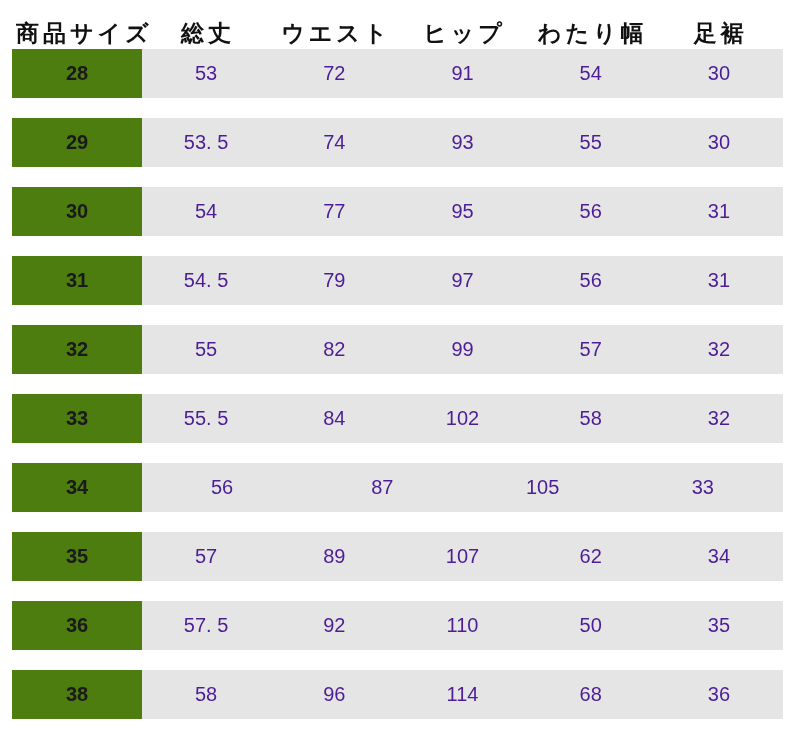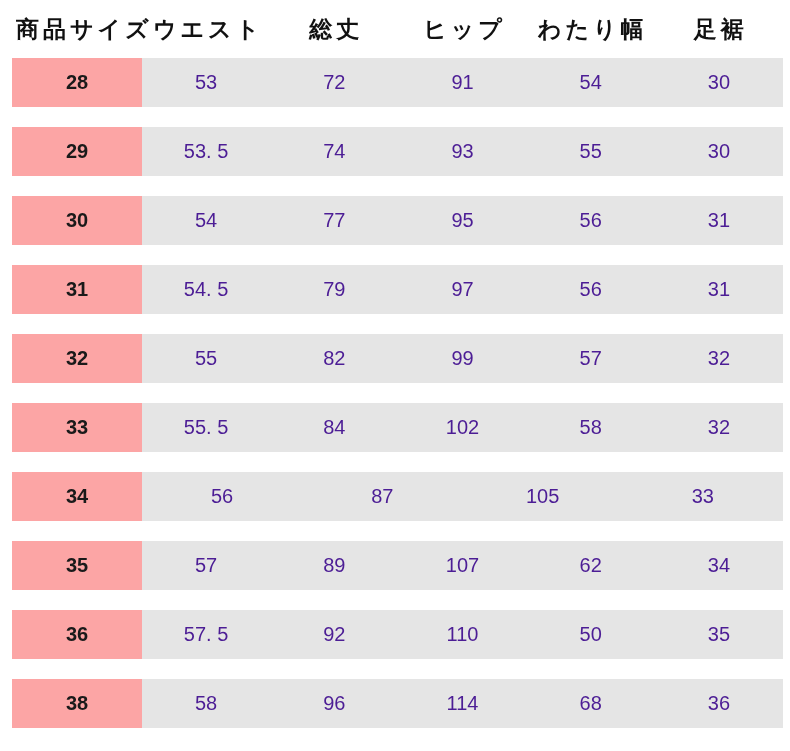--- a/index.html
+++ b/index.html
@@ -5,22 +5,22 @@
   html, body { margin: 0; padding: 0; background: #ffffff; }
   .page {
     width: 790px;
     height: 751px;
     background: #ffffff;
     font-family: "Liberation Sans", sans-serif;
     overflow: hidden;
   }
   .header-row {
     display: flex;
-    height: 58px;
-    align-items: center;
+    height: 49px;
+    align-items: flex-end;
     padding-left: 12px;
     box-sizing: border-box;
   }
   .hcell {
     font-weight: bold;
     font-size: 23px;
     color: #111111;
     letter-spacing: 4px;
     text-align: center;
     text-indent: 4px;
@@ -34,21 +34,21 @@
     margin: 0 0 20px 12px;
     width: 771px;
   }
   .cell {
     display: flex;
     align-items: center;
     justify-content: center;
   }
   .cell.size {
     width: 130px;
-    background: #fca5a5;
+    background: #4d7c0f;
     font-weight: bold;
     font-size: 20px;
     color: #1a1a1a;
   }
   .vals {
     flex: 1;
     background: #e5e5e5;
     display: flex;
   }
   .vals .cell {
@@ -56,22 +56,22 @@
     font-size: 20px;
     color: #4c1d95;
   }
 </style>
 </head>
 <body>
 
 <div class="page">
   <div class="header-row">
     <div class="hcell c0">商品サイズ</div>
+    <div class="hcell cn">総丈</div>
     <div class="hcell cn">ウエスト</div>
-    <div class="hcell cn">総丈</div>
     <div class="hcell cn">ヒップ</div>
     <div class="hcell cn">わたり幅</div>
     <div class="hcell cn">足裾</div>
   </div>
   <div id="table-body">
   <div class="row">
     <div class="cell size">28</div>
     <div class="vals">
       <div class="cell">53</div>
       <div class="cell">72</div>

